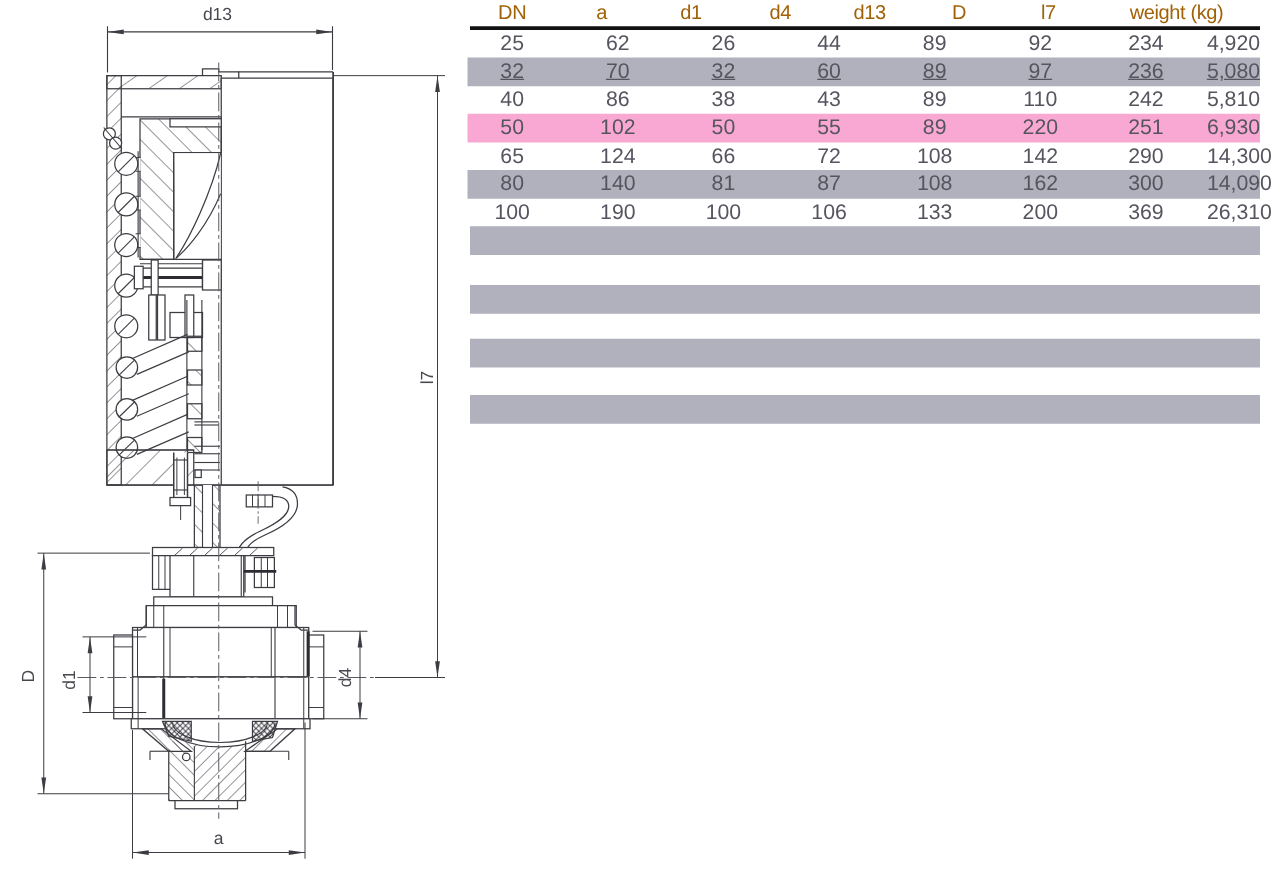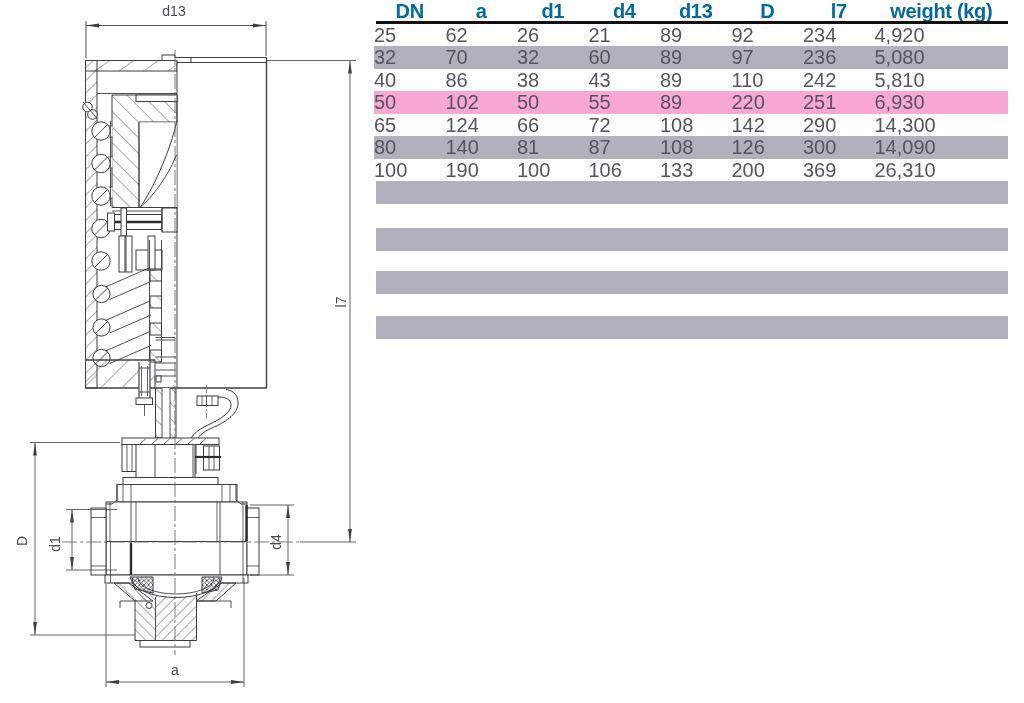--- a/index.html
+++ b/index.html
@@ -1,26 +1,26 @@
 <!DOCTYPE html>
 <html><head>
 <meta charset="utf-8">
 <style>
   html,body { margin:0; padding:0; background:#fff; width:1024px; height:703px;
     font-family:"Liberation Sans", sans-serif; overflow:hidden; }
   #page { position:relative; width:1024px; height:570px; }
   #drawing { position:absolute; left:0; top:0; }
   .trow { position:absolute; left:374px; width:634px; height:22.5px;
      display:grid; grid-template-columns:repeat(7,71.5px) 1fr;
-     align-items:center; text-align:left;
-     font-size:20px; color:#54555e; }
+     align-items:center; text-align:center;
+     font-size:17px; color:#54555e;gap:13px; }
   .thead { position:absolute; left:374px; top:0px; width:634px; height:21px;
      display:grid; grid-template-columns:repeat(7,71.5px) 1fr;
      align-items:center; text-align:center;
-     font-size:20px; font-weight:bold; letter-spacing:-0.3px; color:#0369a1; }
+     font-size:16px; font-weight:normal; letter-spacing:-0.3px; color:#a16207; }
   .rule { position:absolute; left:376px; top:21px; width:632px; height:2.5px; background:#111; }
   .stripe { position:absolute; left:376px; width:632px; height:22.5px; background:#b1b1bd; }
 </style>
 </head>
 <body>
 <div id="page">
 
 <svg id="drawing" width="372" height="703" viewBox="0 0 372 703">
 <defs>
 <pattern id="hP" width="11" height="11" patternUnits="userSpaceOnUse" patternTransform="rotate(-45)">
@@ -361,28 +361,28 @@
       <div>l7</div>
       <div>weight (kg)</div>
     </div>
 
 <div class="rule"></div>
 
 <div class="trow" style="top:23.5px;">
       <div>25</div>
       <div>62</div>
       <div>26</div>
-      <div>21</div>
+      <div>44</div>
       <div>89</div>
       <div>92</div>
       <div>234</div>
       <div>4,920</div>
     </div>
 
-<div class="trow" style="top:46.0px;background:#b1b1bd;">
+<div class="trow" style="top:46.0px;background:#b1b1bd;text-decoration:underline;">
       <div>32</div>
       <div>70</div>
       <div>32</div>
       <div>60</div>
       <div>89</div>
       <div>97</div>
       <div>236</div>
       <div>5,080</div>
     </div>
 
@@ -418,21 +418,21 @@
       <div>290</div>
       <div>14,300</div>
     </div>
 
 <div class="trow" style="top:136.0px;background:#b1b1bd;">
       <div>80</div>
       <div>140</div>
       <div>81</div>
       <div>87</div>
       <div>108</div>
-      <div>126</div>
+      <div>162</div>
       <div>300</div>
       <div>14,090</div>
     </div>
 
 <div class="trow" style="top:158.5px;">
       <div>100</div>
       <div>190</div>
       <div>100</div>
       <div>106</div>
       <div>133</div>

